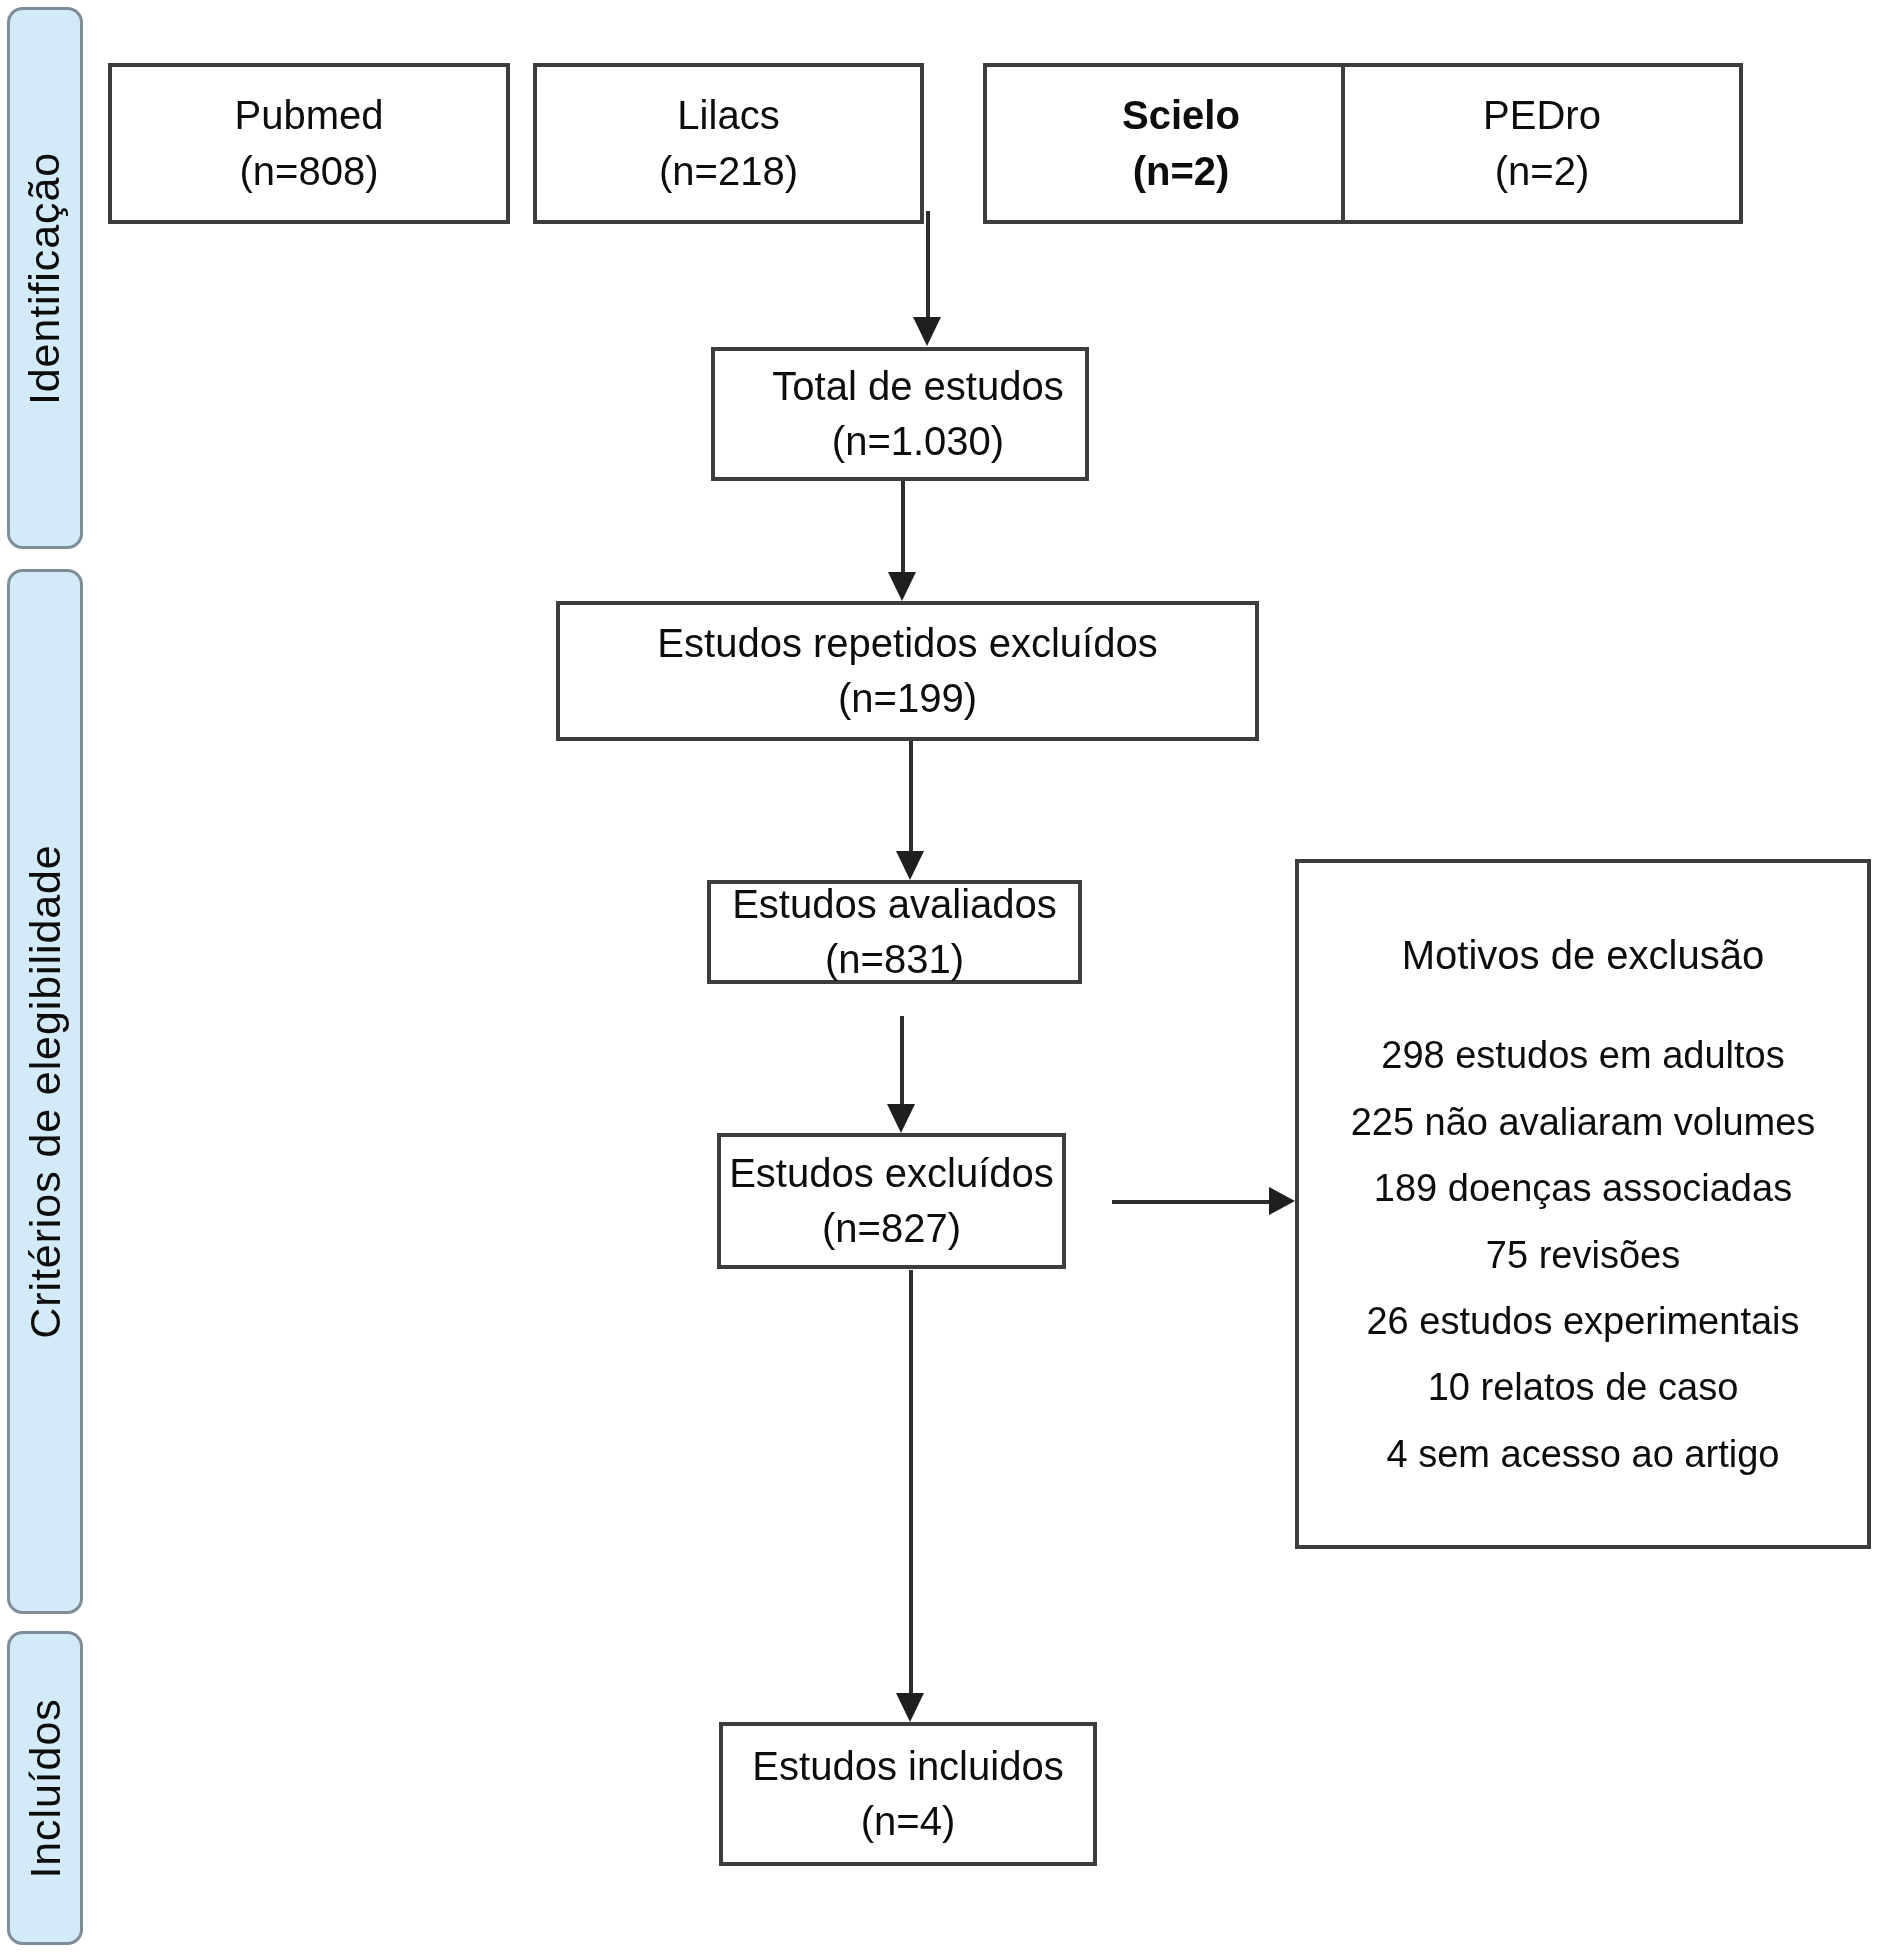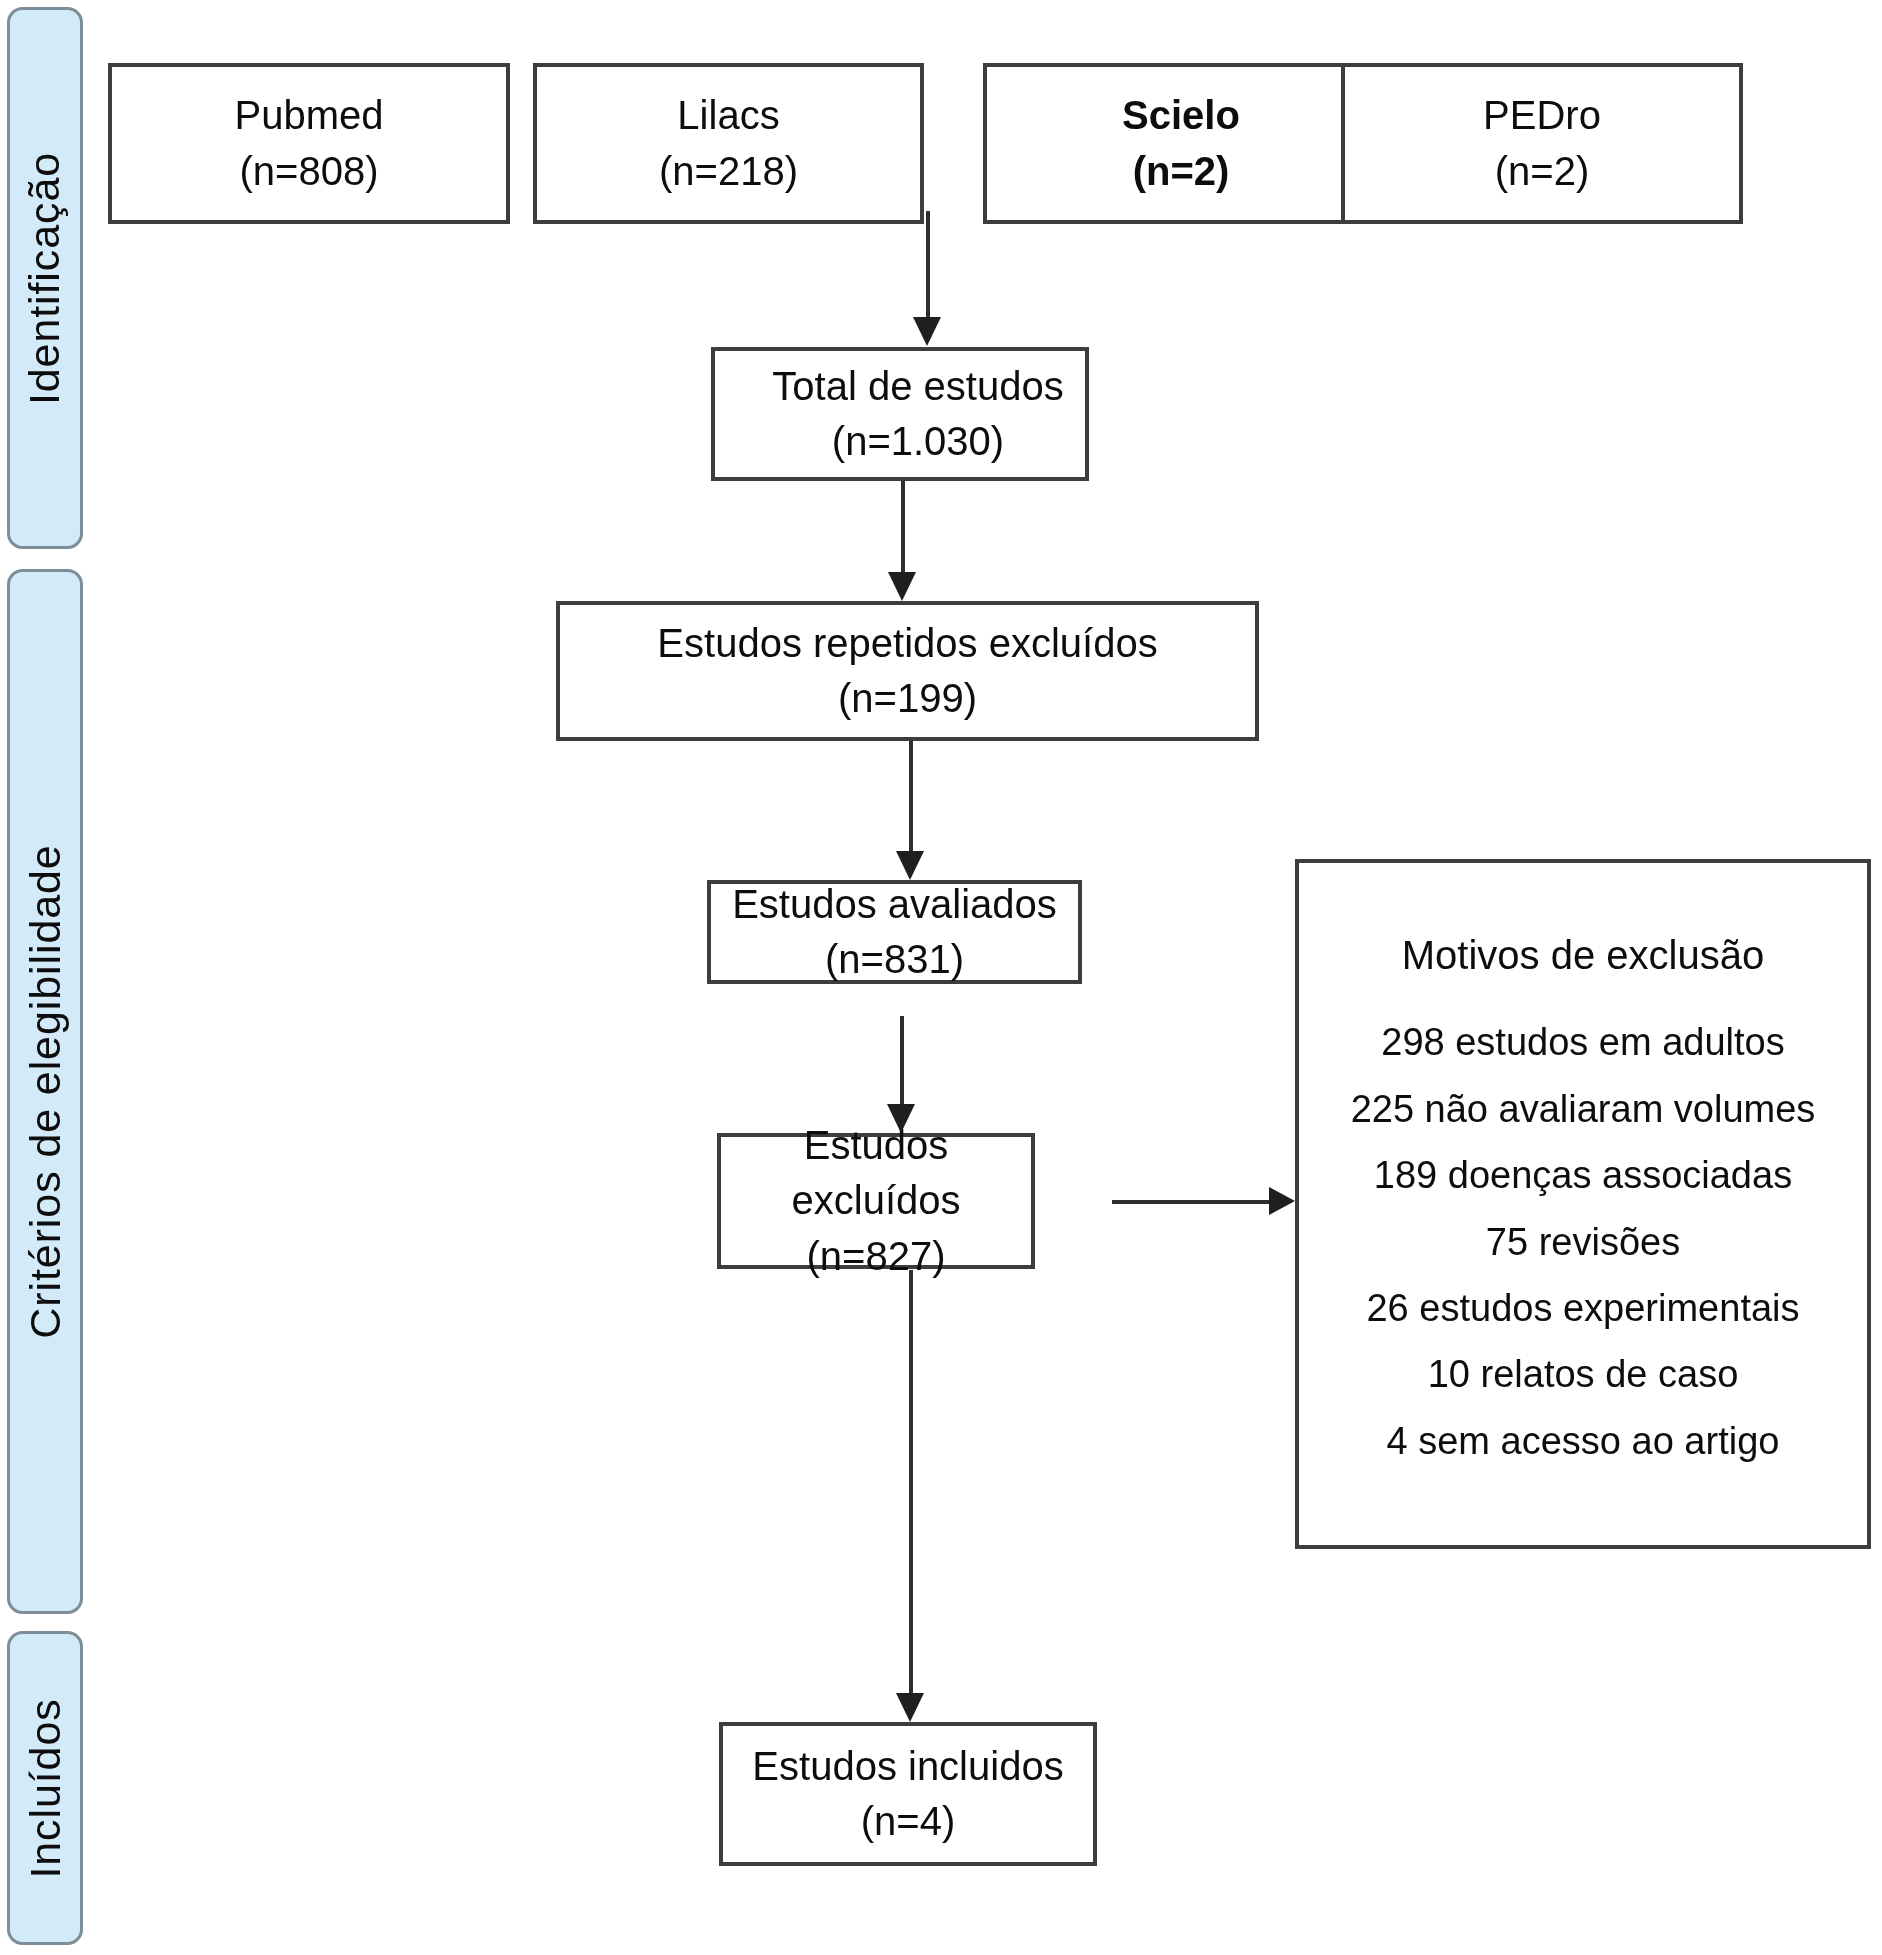--- a/index.html
+++ b/index.html
@@ -61,34 +61,34 @@
   .src { top: 63px; height: 161px; }
   .src-pubmed { left: 108px;  width: 402px; }
   .src-lilacs { left: 533px;  width: 391px; text-align: right; }
   .src-scielo { left: 983px; width: 396px; font-weight: bold; }
   .src-pedro  { left: 1341px; width: 402px; }
 
   
   .bx-total     { left: 711px; top: 347px;  width: 378px; height: 134px; padding-left: 36px; }
   .bx-repetidos { left: 556px; top: 601px;  width: 703px; height: 140px; }
   .bx-avaliados { left: 707px; top: 880px; width: 375px; height: 104px; }
-  .bx-excluidos { left: 717px; top: 1133px; width: 318px; height: 136px; }
+  .bx-excluidos { left: 717px; top: 1133px; width: 349px; height: 136px; }
   .bx-incluidos { left: 719px; top: 1722px; width: 378px; height: 144px; }
 
   
   .bx-motivos {
     left: 1295px; top: 859px; width: 576px; height: 690px;
     justify-content: flex-start;
     padding-top: 68px;
     font-size: 38px;
     line-height: 1.2;
   }
   .motivos-title {
     font-size: 40px;
-    margin-bottom: 31px;
+    margin-bottom: 44px;
   }
   .reason {
     padding: 10.4px 5.2px 10.4px 5.2px;
     white-space: nowrap;
   }
 
   
   .vline {
     position: absolute;
     width: 4.3px;

